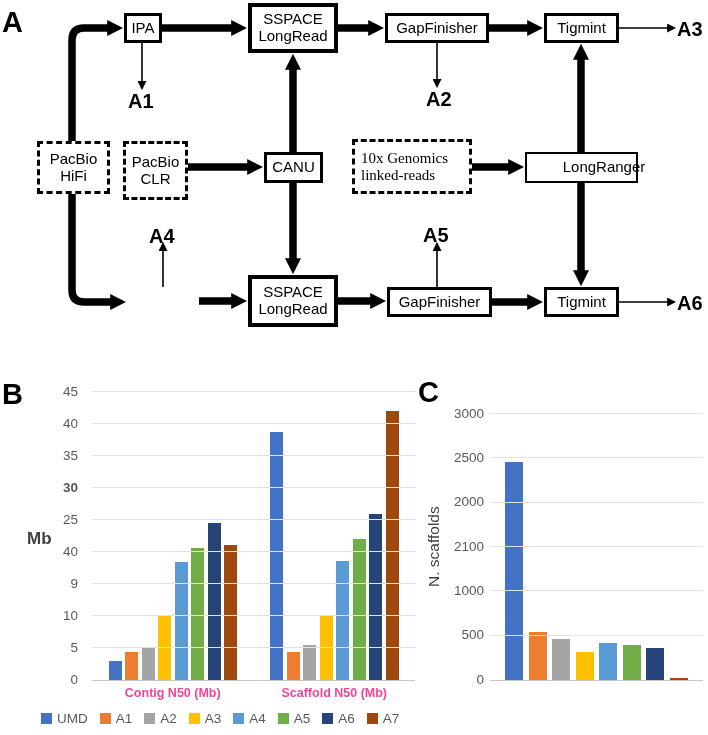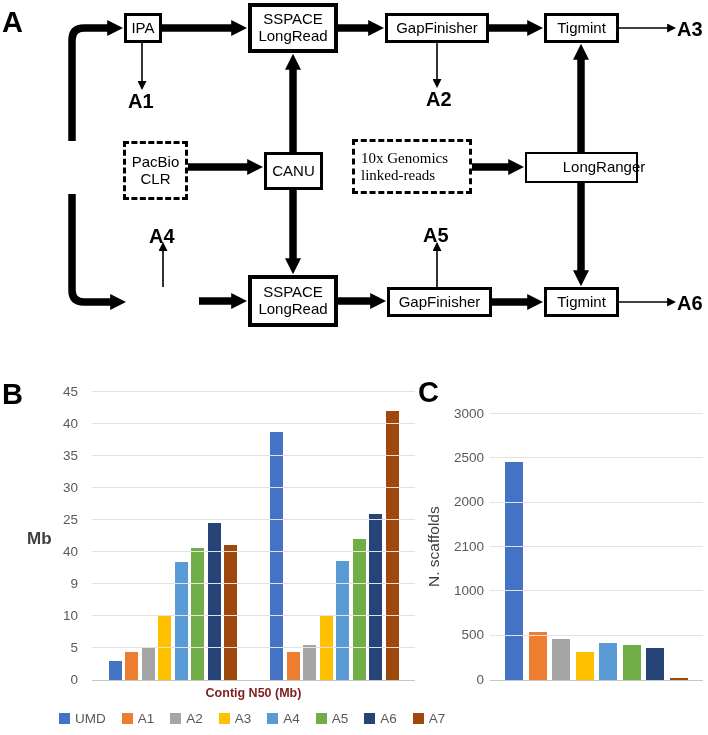--- a/index.html
+++ b/index.html
@@ -25,21 +25,21 @@
   .bar{width:13px;}
   .chart-c .bargroup{gap:5.5px;}
   .chart-c .bar{width:18px;}
   .yaxis{position:absolute;}
   .ytick{position:absolute;right:6px;font-size:13.5px;color:#595959;line-height:1;text-align:right;width:100%;box-sizing:border-box;}
   .yaxis-title-b{position:absolute;font-size:17px;font-weight:bold;color:#3f3f3f;}
   .yaxis-title-c{position:absolute;display:flex;align-items:center;justify-content:center;
                  writing-mode:vertical-rl;transform:rotate(180deg);
                  font-size:15.5px;color:#404040;}
   .xlabels{position:absolute;display:flex;}
-  .xcat{flex:1;text-align:center;font-size:12.5px;font-weight:bold;color:#7f1d1d;}
+  .xcat{flex:1;text-align:center;font-size:12.5px;font-weight:bold;color:#ec4899;}
   .legend{position:absolute;display:flex;align-items:center;gap:12px;}
   .legend-item{display:flex;align-items:center;gap:5px;}
   .swatch{width:11px;height:11px;display:inline-block;}
   .legend-label{font-size:13.5px;color:#595959;line-height:1;}
 </style>
 </head>
 <body>
 
 <div class="page">
 
@@ -77,22 +77,23 @@
       <path d="M163,287 L163,250" marker-end="url(#as)"></path>
       <path d="M437,287 L437,250" marker-end="url(#as)"></path>
       <path d="M619,302 L668,302" marker-end="url(#as)"></path>
     </g>
   </svg>
 
   <div class="fc-box" style="left:124px;top:13px;width:38px;height:30px;">IPA</div>
   <div class="fc-box thick" style="left:248px;top:3px;width:90px;height:50px;">SSPACE LongRead</div>
   <div class="fc-box" style="left:385px;top:13px;width:104px;height:30px;">GapFinisher</div>
   <div class="fc-box" style="left:544px;top:13px;width:75px;height:30px;">Tigmint</div>
+  <div class="fc-box dashed" style="left:37px;top:141px;width:73px;height:53px;">PacBio HiFi</div>
   <div class="fc-box dashed" style="left:123px;top:141px;width:65px;height:59px;">PacBio CLR</div>
-  <div class="fc-box" style="left:264px;top:152px;width:59px;height:38px;">CANU</div>
+  <div class="fc-box" style="left:264px;top:152px;width:59px;height:31px;">CANU</div>
   <div class="fc-box dashed left-text" style="left:352px;top:139px;width:120px;height:55px;">10x Genomics linked-reads</div>
   <div class="fc-box thin" style="left:525px;top:152px;width:113px;height:31px;">LongRanger</div>
   <div class="fc-box thick" style="left:248px;top:275px;width:90px;height:52px;">SSPACE LongRead</div>
   <div class="fc-box" style="left:387px;top:287px;width:105px;height:30px;">GapFinisher</div>
   <div class="fc-box" style="left:544px;top:287px;width:75px;height:30px;">Tigmint</div>
 
   <div class="fc-out" style="left:128px;top:91px;">A1</div>
   <div class="fc-out" style="left:426px;top:89px;">A2</div>
   <div class="fc-out" style="left:677px;top:19px;">A3</div>
   <div class="fc-out" style="left:149px;top:226px;">A4</div>
@@ -103,21 +104,21 @@
 
   <div class="chart chart-b" style="left:0;top:376px;width:420px;height:340px;">
     <div class="yaxis-title-b" style="left:27px;top:153px;">Mb</div>
     <div class="yaxis" style="left:38px;top:16px;width:46px;height:288px;">
         <div class="ytick" style="bottom: calc(0% - 6px);">0</div>
         <div class="ytick" style="bottom: calc(11.1111% - 6px);">5</div>
         <div class="ytick" style="bottom: calc(22.2222% - 6px);">10</div>
         <div class="ytick" style="bottom: calc(33.3333% - 6px);">9</div>
         <div class="ytick" style="bottom: calc(44.4444% - 6px);">40</div>
         <div class="ytick" style="bottom: calc(55.5556% - 6px);">25</div>
-        <div class="ytick" style="bottom: calc(66.6667% - 6px);">30</div>
+        <div class="ytick" style="bottom: calc(66.6667% - 6px); font-weight: bold;">30</div>
         <div class="ytick" style="bottom: calc(77.7778% - 6px);">35</div>
         <div class="ytick" style="bottom: calc(88.8889% - 6px);">40</div>
         <div class="ytick" style="bottom: calc(100% - 6px);">45</div>
       </div>
     <div class="plot" style="left:92px;top:16px;width:323px;height:288px;">
       <div class="bars-region">
           <div class="bargroup">
             <div class="bar" style="height: 6.66667%; background: rgb(68, 114, 196);"></div>
             <div class="bar" style="height: 9.77778%; background: rgb(237, 125, 49);"></div>
             <div class="bar" style="height: 11.5556%; background: rgb(165, 165, 165);"></div>
@@ -143,20 +144,21 @@
         <div class="gridline" style="bottom: 33.3333%;"></div>
         <div class="gridline" style="bottom: 44.4444%;"></div>
         <div class="gridline" style="bottom: 55.5556%;"></div>
         <div class="gridline" style="bottom: 66.6667%;"></div>
         <div class="gridline" style="bottom: 77.7778%;"></div>
         <div class="gridline" style="bottom: 88.8889%;"></div>
         <div class="gridline" style="bottom: 100%;"></div>
       </div>
     <div class="xlabels" style="left:92px;top:310px;width:323px;">
         <div class="xcat">Contig N50 (Mb)</div>
+        <div class="xcat">Scaffold N50 (Mb)</div>
       </div>
   </div>
 
   <div class="panel-letter" style="left:418px;top:378px;">C</div>
 
   <div class="chart chart-c" style="left:415px;top:376px;width:293px;height:340px;">
     <div class="yaxis-title-c" style="left:8px;top:38px;height:266px;width:22px;">N. scaffolds</div>
     <div class="yaxis" style="left:30px;top:38px;width:45px;height:266px;">
         <div class="ytick" style="bottom: calc(0% - 6px);">0</div>
         <div class="ytick" style="bottom: calc(16.6667% - 6px);">500</div>
@@ -181,21 +183,21 @@
         </div>
     <div class="gridline" style="bottom: 16.6667%;"></div>
         <div class="gridline" style="bottom: 33.3333%;"></div>
         <div class="gridline" style="bottom: 50%;"></div>
         <div class="gridline" style="bottom: 66.6667%;"></div>
         <div class="gridline" style="bottom: 83.3333%;"></div>
         <div class="gridline" style="bottom: 100%;"></div>
       </div>
   </div>
 
-  <div class="legend" style="left:59px;top:712px;gap:16px;">
+  <div class="legend" style="left:41px;top:712px;">
       <div class="legend-item">
         <span class="swatch" style="background: rgb(68, 114, 196);"></span>
         <span class="legend-label">UMD</span>
       </div>
       <div class="legend-item">
         <span class="swatch" style="background: rgb(237, 125, 49);"></span>
         <span class="legend-label">A1</span>
       </div>
       <div class="legend-item">
         <span class="swatch" style="background: rgb(165, 165, 165);"></span>

